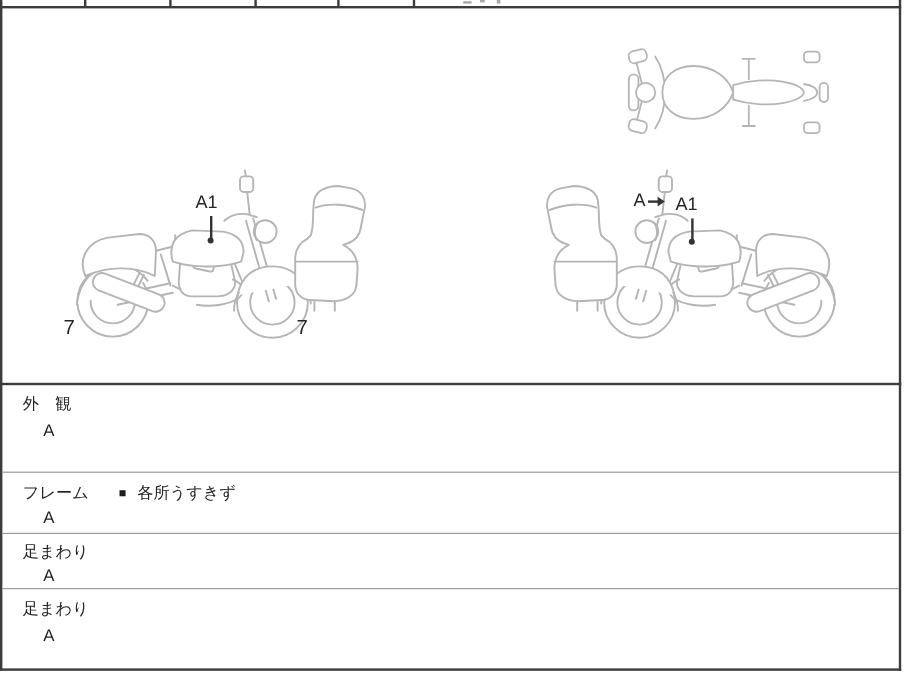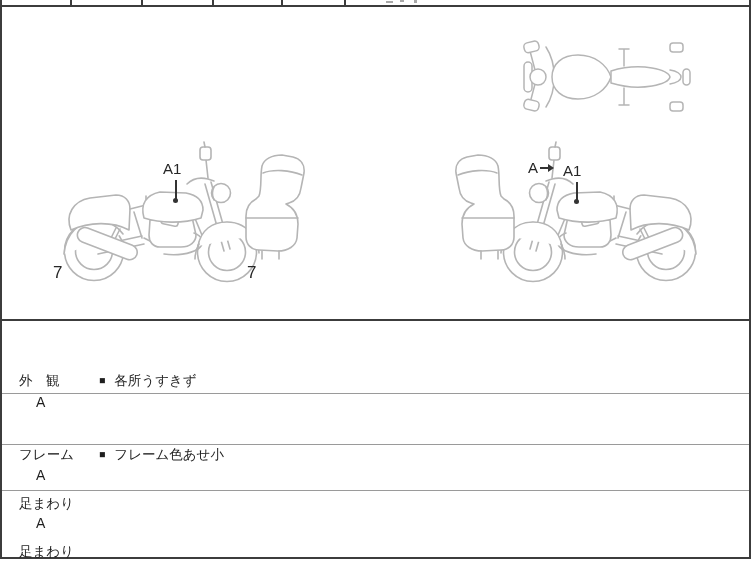--- a/index.html
+++ b/index.html
@@ -16,21 +16,21 @@
   
   .dlabel{position:absolute;color:#262626;line-height:1;}
   .lbl-part{font-size:15px;}
   .lbl-wheel{font-size:17px;}
   .leader{position:absolute;width:1.5px;background:#333333;}
   .dot{position:absolute;width:5px;height:5px;border-radius:50%;background:#333333;}
   .arrow-line{position:absolute;height:1.5px;background:#333333;}
   .arrow-head{position:absolute;width:0;height:0;border-top:4px solid transparent;
               border-bottom:4px solid transparent;border-left:6px solid #333333;}
   
-  .row{position:absolute;left:2px;width:747px;margin-top:44px;}
+  .row{position:absolute;left:2px;width:747px;}
   .cat{position:absolute;left:17px;font-size:13.5px;}
   .grade{position:absolute;left:34px;font-size:14px;}
   .comment{position:absolute;left:97px;font-size:13.5px;white-space:nowrap;}
   .blt{font-size:10.5px;margin-right:9px;vertical-align:1px;}
   svg{position:absolute;display:block;}
   .mirrored{transform:scaleX(-1);}
 </style>
 </head>
 <body>
 
@@ -146,31 +146,28 @@
     <div class="dlabel lbl-part" style="left:563px;top:163px;">A1</div>
     <div class="leader" style="left:576px;top:182px;height:18px;"></div>
     <div class="dot" style="left:574px;top:199px;"></div>
   </div>
 
   <div>
 
     <div class="row" style="top:321px;height:72px;">
       <div class="cat" style="top:7px;">外　観</div>
       <div class="grade" style="top:29px;">A</div>
-      <div class="comment" style="top:7px;">
-        <span class="blt">■</span><span>各所うすきず</span>
-      </div>
     </div>
     <div class="sep" style="top:393px;"></div>
 
     <div class="row" style="top:394px;height:50px;">
       <div class="cat" style="top:8px;">フレーム</div>
       <div class="grade" style="top:29px;">A</div>
       <div class="comment" style="top:8px;">
-        <span class="blt">■</span><span>フレーム色あせ小</span>
+        <span class="blt">■</span><span>各所うすきず</span>
       </div>
     </div>
     <div class="sep" style="top:444px;"></div>
 
     <div class="row" style="top:445px;height:45px;">
       <div class="cat" style="top:6px;">足まわり</div>
       <div class="grade" style="top:26px;">A</div>
     </div>
     <div class="sep" style="top:490px;"></div>
 

